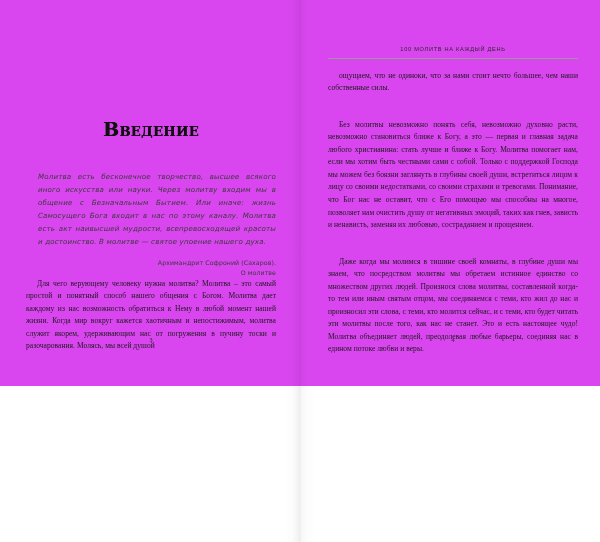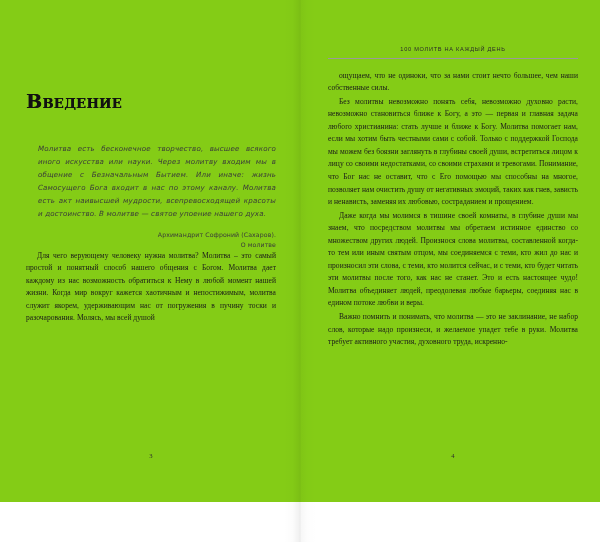--- a/index.html
+++ b/index.html
@@ -37,23 +37,23 @@
         rgba(0,0,0,0.030) 54%,
         rgba(0,0,0,0.008) 72%,
         rgba(255,255,255,0) 100%);
     pointer-events: none;
     z-index: 5;
   }
 
   .page {
     position: relative;
     width: 300px;
-    height: 502px;
+    height: 386px;
     box-sizing: border-box;
-    background: #84cc16;
+    background: #d946ef;
   }
 
   .page-left   { padding: 0 24px 0 26px; }
   .page-right  { padding: 0 22px 0 28px; }
 
   
   .runhead {
     margin-top: 47px;
     text-align: center;
     font-family: "Liberation Sans", sans-serif;
@@ -66,22 +66,22 @@
   .runhead-rule {
     margin: 5px 0 0 0;
     height: 1px;
     background: #9a9a9a;
     width: 100%;
   }
 
   
   .chapter-title {
     margin: 0;
-    padding-top: 92px;
-    text-align: left;
+    padding-top: 120px;
+    text-align: center;
     font-family: "DejaVu Serif", "Liberation Serif", serif;
     font-size: 19px;
     font-weight: 700;
     letter-spacing: 0.4px;
     color: #111111;
     font-variant: small-caps;
     line-height: 1;
     text-shadow: 0.25px 0 0 #111;
   }
 
@@ -119,21 +119,21 @@
     text-align: justify;
     font-family: "Liberation Serif", serif;
     font-size: 7.55px;
     line-height: 12.55px;
     letter-spacing: 0.03px;
     -webkit-hyphens: manual;
     hyphens: manual;
   }
   .left-body { }
   .right-body { margin-top: 11px; }
-  .right-body p + p { margin-top: 1px; }
+  .right-body p + p { margin-top: 24px; }
 
   
   .folio {
     position: absolute;
     bottom: 43px;
     left: 0;
     right: 0;
     text-align: center;
     font-family: "Liberation Serif", serif;
     font-size: 6.6px;
@@ -170,19 +170,18 @@
 
   <div class="page page-right">
 
     <div class="runhead">100 МОЛИТВ НА КАЖДЫЙ ДЕНЬ</div>
     <div class="runhead-rule"></div>
 
     <div class="body-col right-body">
       <p>ощущаем, что не одиноки, что за нами стоит нечто большее, чем наши собственные силы.</p>
       <p>Без молитвы невозможно понять себя, невозможно духовно расти, невозможно становиться ближе к Богу, а это — первая и главная задача любого христианина: стать лучше и ближе к Богу. Молитва помогает нам, если мы хотим быть честными сами с собой. Только с поддержкой Господа мы можем без боязни заглянуть в глубины своей души, встретиться лицом к лицу со своими недостатками, со своими страхами и тревогами. Понимание, что Бог нас не оставит, что с Его помощью мы способны на многое, позволяет нам очистить душу от негативных эмоций, таких как гнев, зависть и ненависть, заменяя их любовью, состраданием и прощением.</p>
       <p>Даже когда мы молимся в тишине своей комнаты, в глубине души мы знаем, что посредством молитвы мы обретаем истинное единство со множеством других людей. Произнося слова молитвы, составленной когда-то тем или иным святым отцом, мы соединяемся с теми, кто жил до нас и произносил эти слова, с теми, кто молится сейчас, и с теми, кто будет читать эти молитвы после того, как нас не станет. Это и есть настоящее чудо! Молитва объединяет людей, преодолевая любые барьеры, соединяя нас в едином потоке любви и веры.</p>
-      <p>Важно помнить и понимать, что молитва — это не заклинание, не набор слов, которые надо произнеси, и желаемое упадет тебе в руки. Молитва требует активного участия, духовного труда, искренно-</p>
     </div>
 
     <div class="folio">4</div>
   </div>
 
 </div>
 
 </body></html>

